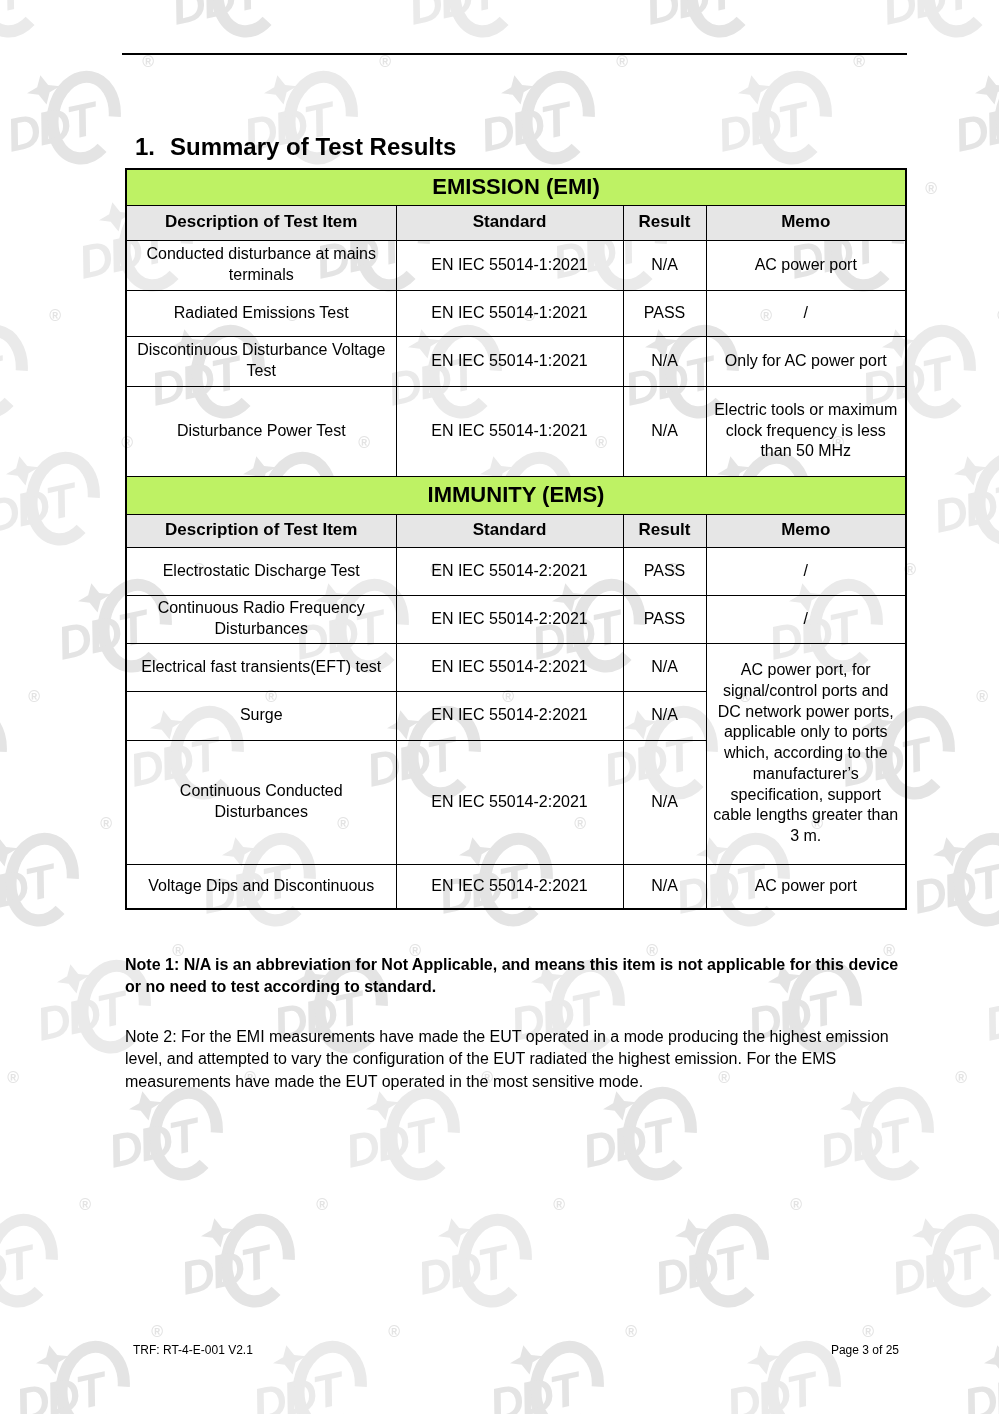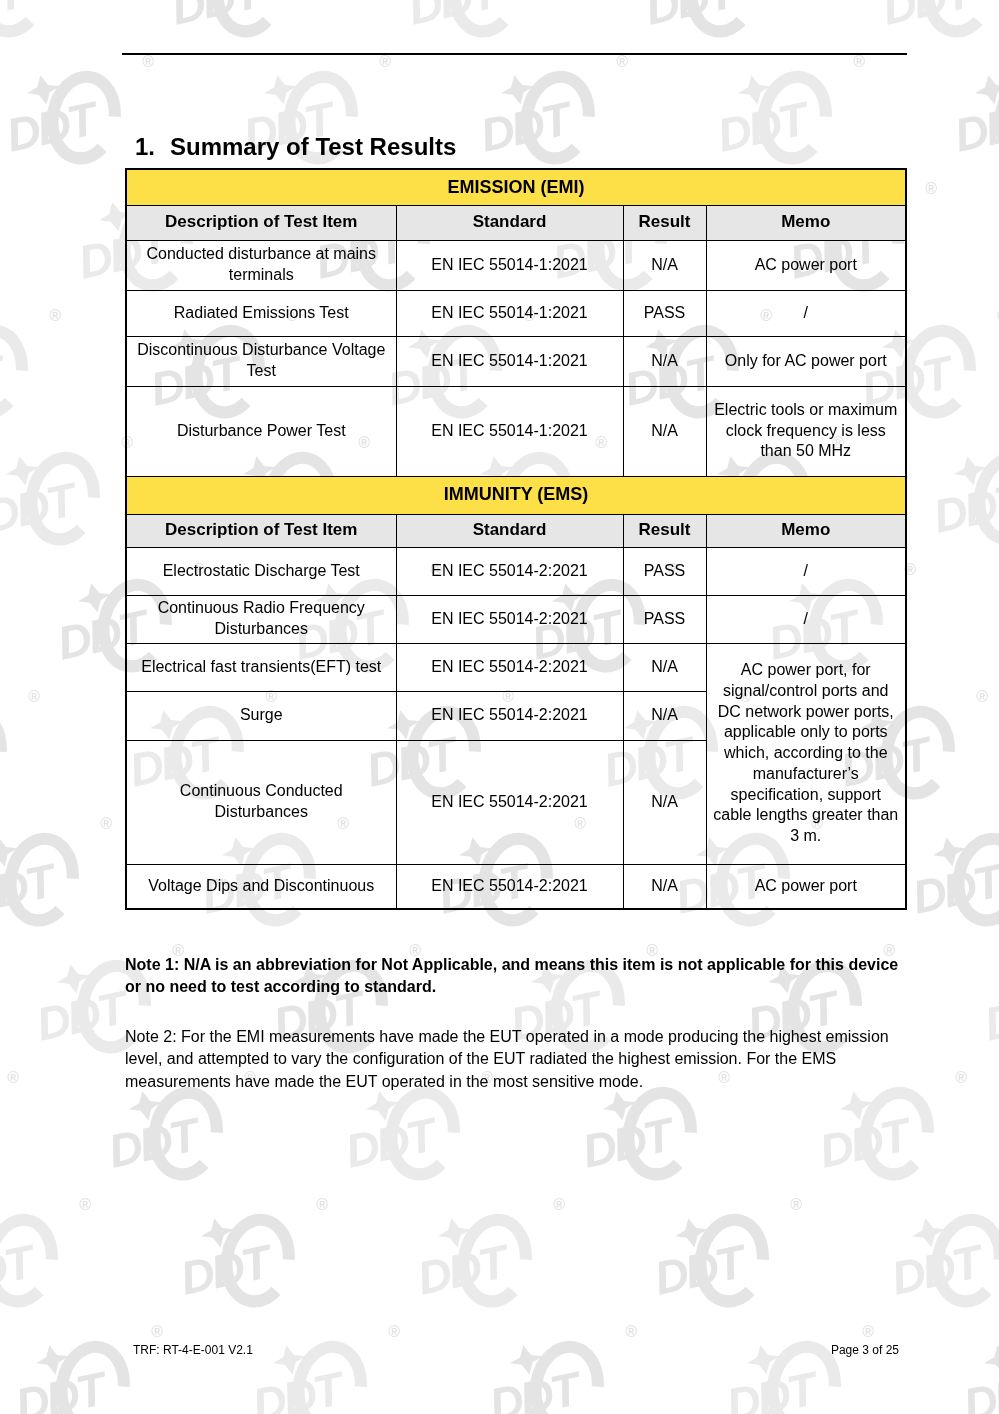--- a/index.html
+++ b/index.html
@@ -60,23 +60,23 @@
     text-align: center;
     vertical-align: middle;
     padding: 2px 6px;
     font-size: 16px;
     line-height: 1.3;
     font-weight: normal;
     background: transparent;
     word-wrap: break-word;
   }
   .section-row td {
-    background: #fde047;
+    background: #bef264;
     font-weight: bold;
-    font-size: 18px;
+    font-size: 22px;
   }
   .cols-row th {
     background: #e6e6e6;
     font-weight: bold;
     font-size: 17px;
   }
   .result-cell { font-weight: bold; }
 
   
   .note {

